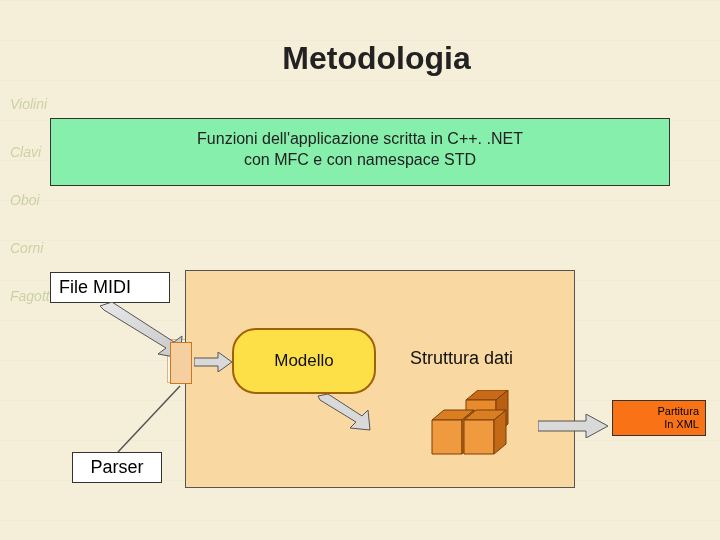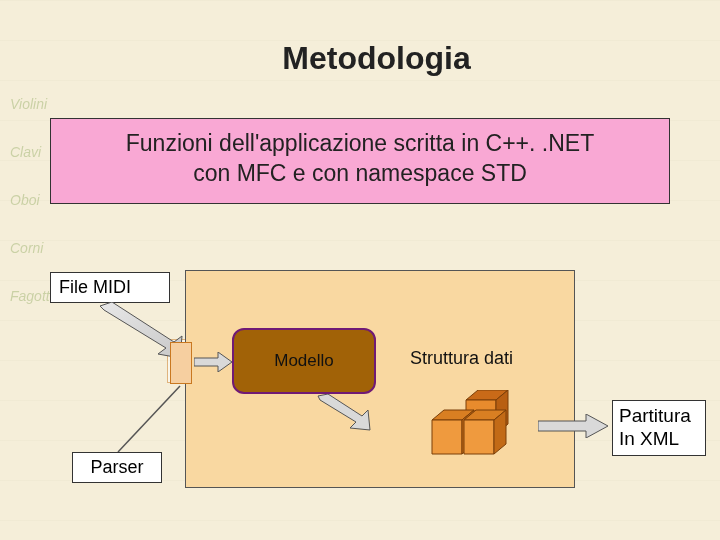--- a/index.html
+++ b/index.html
@@ -24,23 +24,23 @@
     line-height: 48px;
   }
   .slide { position: absolute; inset: 0; }
 
   .title {
     position: absolute; top: 40px; left: 0; right: 0;
     text-align: center; font-size: 32px; color: #222; padding-left: 33px;
   }
   .subtitle-box {
     position: absolute; top: 118px; left: 50px; width: 620px;
-    border: 1px solid #333; background: #f9a8d4;
+    border: 1px solid #333; background: #86efac;
     padding: 10px 16px 14px;
-    font-size: 23px; color: #222; text-align: center;
+    font-size: 16px; color: #222; text-align: center;
     line-height: 1.3;
   }
 
   .main-panel {
     position: absolute; left: 185px; top: 270px; width: 390px; height: 218px;
     background: #f9d8a1; border: 1px solid #555;
   }
 
   .file-box {
     position: absolute; left: 50px; top: 272px; width: 120px;
@@ -58,38 +58,38 @@
   }
 
   .parser-box {
     position: absolute; left: 72px; top: 452px; width: 90px;
     border: 1px solid #333; background: #fff;
     padding: 4px 0; font-size: 18px; text-align: center;
   }
 
   .model-box {
     position: absolute; left: 232px; top: 328px; width: 144px; height: 66px;
-    background: #a16207; border: 2px solid #701a75; border-radius: 12px;
+    background: #fde047; border: 2px solid #a16207; border-radius: 24px;
     display: flex; align-items: center; justify-content: center;
     text-align: center; font-size: 17px; line-height: 1.2; color: #111;
   }
 
   .struct-label {
     position: absolute; left: 410px; top: 348px;
     font-size: 18px; color: #111;
   }
 
   .cubes {
     position: absolute; left: 420px; top: 390px; width: 110px; height: 78px;
   }
 
   .output-box {
     position: absolute; left: 612px; top: 400px; width: 94px;
-    border: 1px solid #333; background: #ffffff;
-    padding: 4px 6px; font-size: 19px; text-align: left; line-height: 1.2;
+    border: 1px solid #333; background: #f97316;
+    padding: 4px 6px; font-size: 11px; text-align: right; line-height: 1.2;
   }
 
   
   .arrow {
     position: absolute;
   }
   .arrow svg { display: block; }
 
 </style>
 </head>

